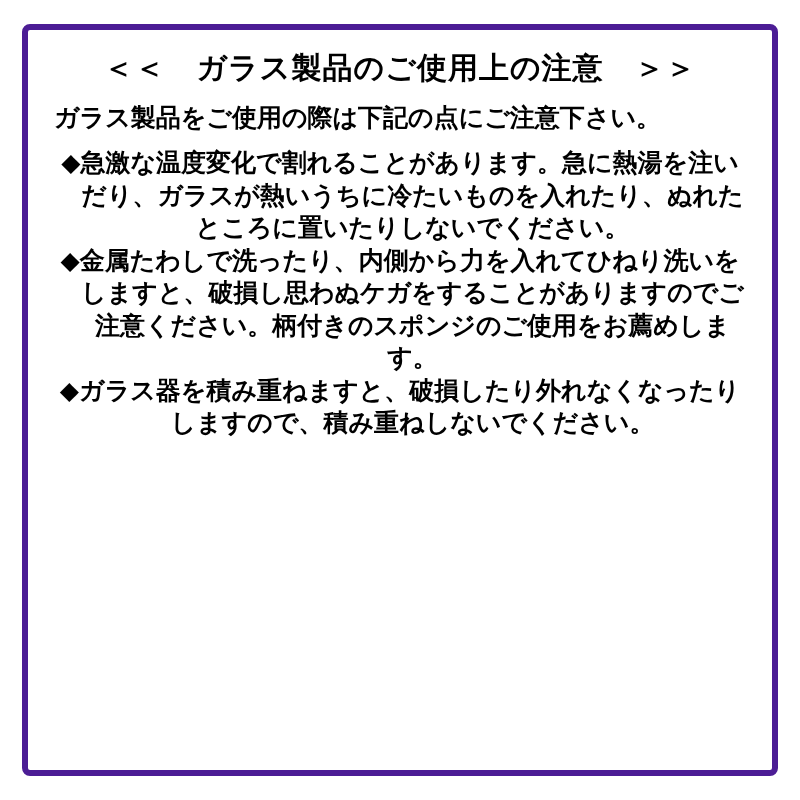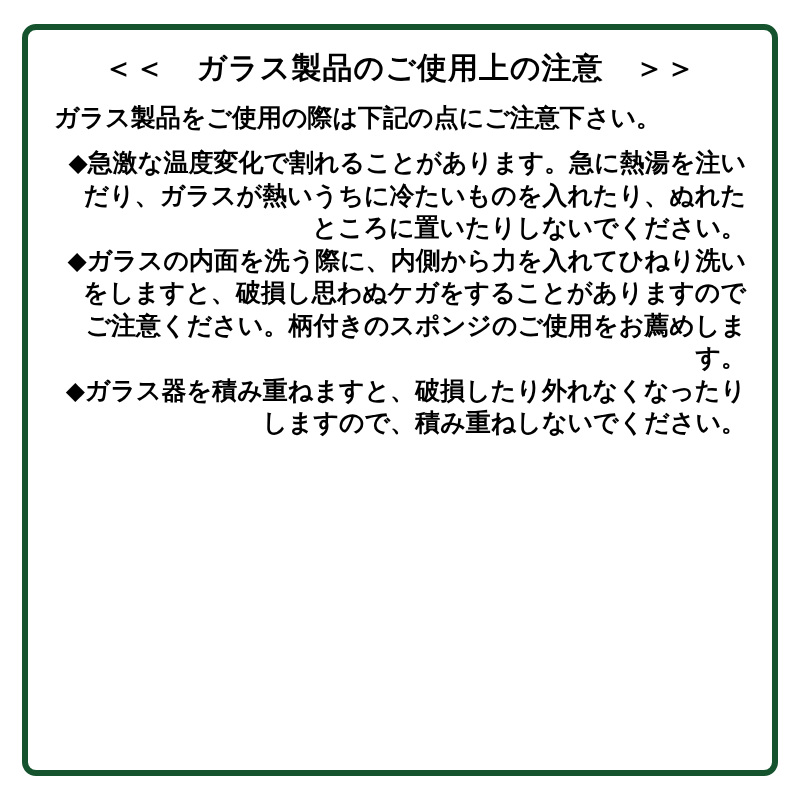--- a/index.html
+++ b/index.html
@@ -14,22 +14,22 @@
     background: #ffffff;
     position: relative;
   }
   .notice-box {
     position: absolute;
     left: 22px;
     top: 24px;
     width: 756px;
     height: 752px;
     background: #ffffff;
-    border: 6px solid #14532d;
-    border-radius: 14px;
+    border: 6px solid #4c1d95;
+    border-radius: 8px;
     padding: 16px 26px 14px 26px;
     color: #000000;
     overflow: hidden;
   }
   .notice-title {
     text-align: center;
     font-size: 30px;
     font-weight: bold;
     line-height: 1.2;
     margin-top: 4px;
@@ -42,21 +42,21 @@
     font-size: 25px;
     font-weight: bold;
     line-height: 1.2;
     margin-bottom: 14px;
   }
   .notice-list {
     list-style: none;
     font-size: 25px;
     font-weight: bold;
     line-height: 32.5px;
-    text-align: right;
+    text-align: center;
   }
   .notice-item {
     padding-left: 1em;   
     text-indent: -1em;
     overflow-wrap: break-word;
   }
   .bullet {
     display: inline;
   }
 </style>
@@ -65,18 +65,18 @@
 
 <div class="page">
   <div class="notice-box">
 
     <div class="notice-title">＜＜　ガラス製品のご使用上の注意　＞＞</div>
 
     <div class="notice-subtitle">ガラス製品をご使用の際は下記の点にご注意下さい。</div>
 
     <ul class="notice-list">
       <li class="notice-item"><span class="bullet">◆</span><span>急激な温度変化で割れることがあります。急に熱湯を注いだり、ガラスが熱いうちに冷たいものを入れたり、ぬれたところに置いたりしないでください。</span></li>
-      <li class="notice-item"><span class="bullet">◆</span><span>ガラスの内面を洗う際に、内側から力を入れてひねり洗いをしますと、破損し思わぬケガをすることがありますのでご注意ください。柄付きのスポンジのご使用をお薦めします。</span></li>
+      <li class="notice-item"><span class="bullet">◆</span><span>金属たわしで洗ったり、内側から力を入れてひねり洗いをしますと、破損し思わぬケガをすることがありますのでご注意ください。柄付きのスポンジのご使用をお薦めします。</span></li>
       <li class="notice-item"><span class="bullet">◆</span><span>ガラス器を積み重ねますと、破損したり外れなくなったりしますので、積み重ねしないでください。</span></li>
     </ul>
 
   </div>
 </div>
 
 </body></html>

